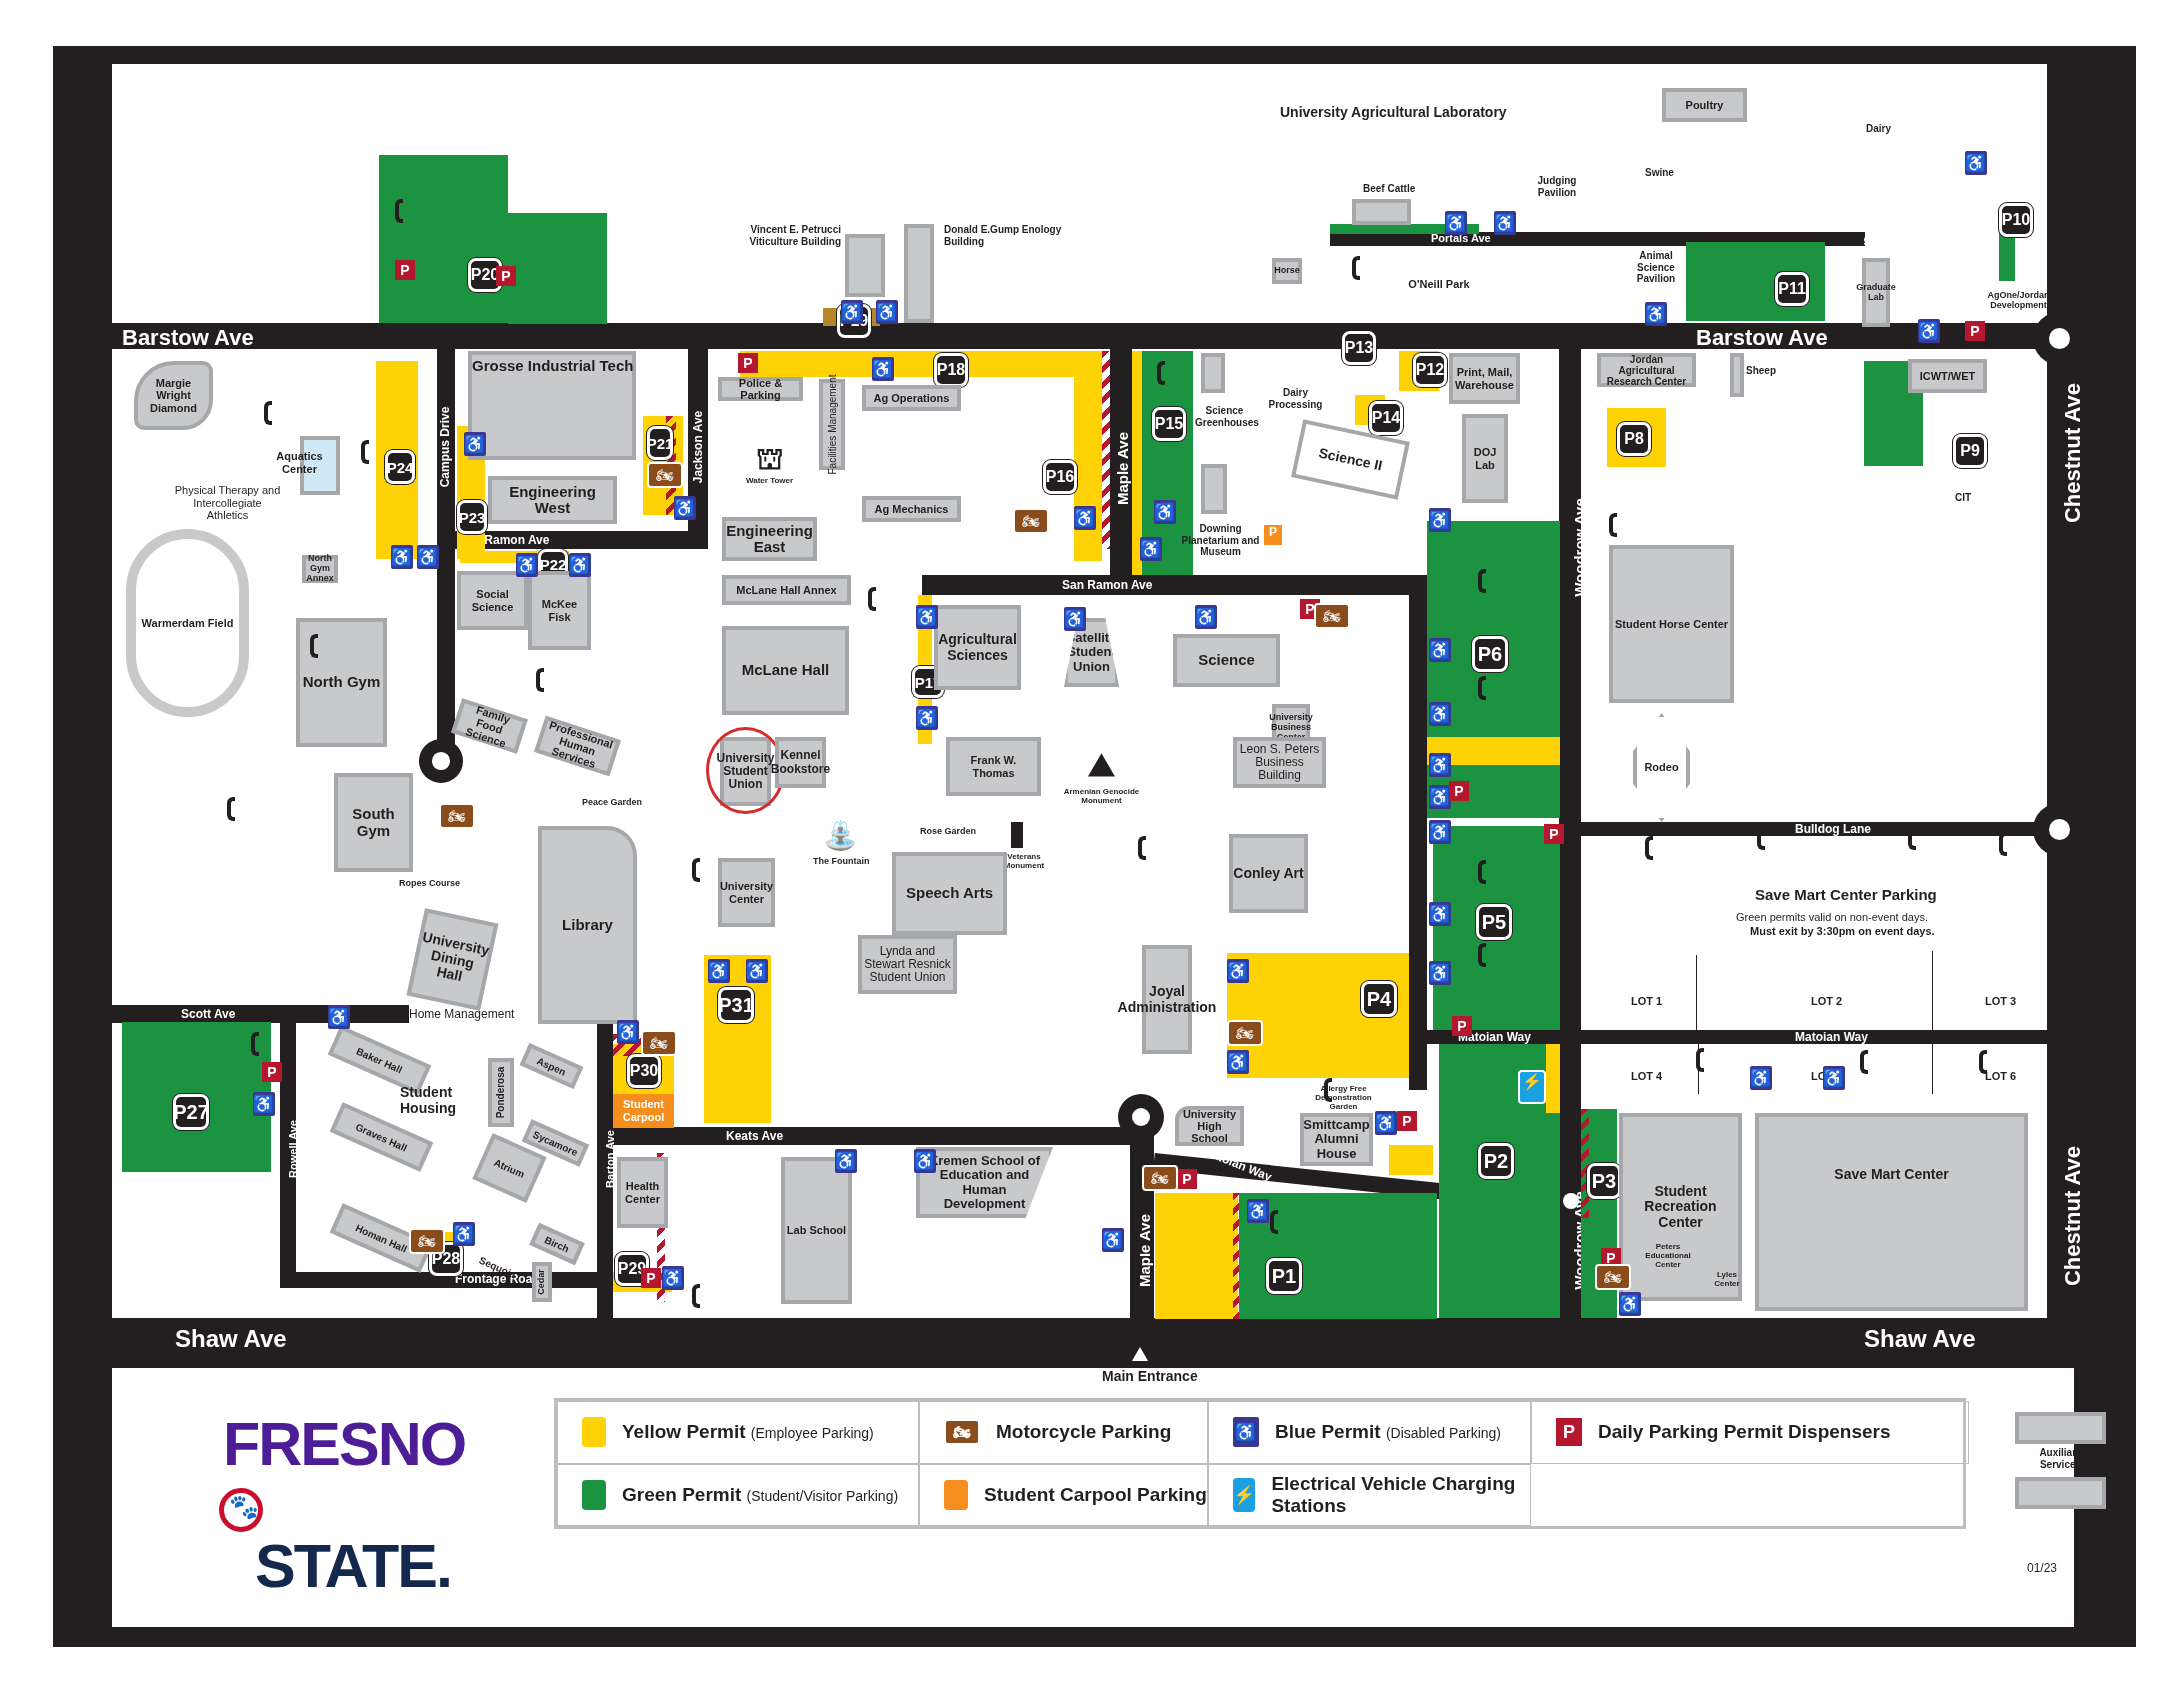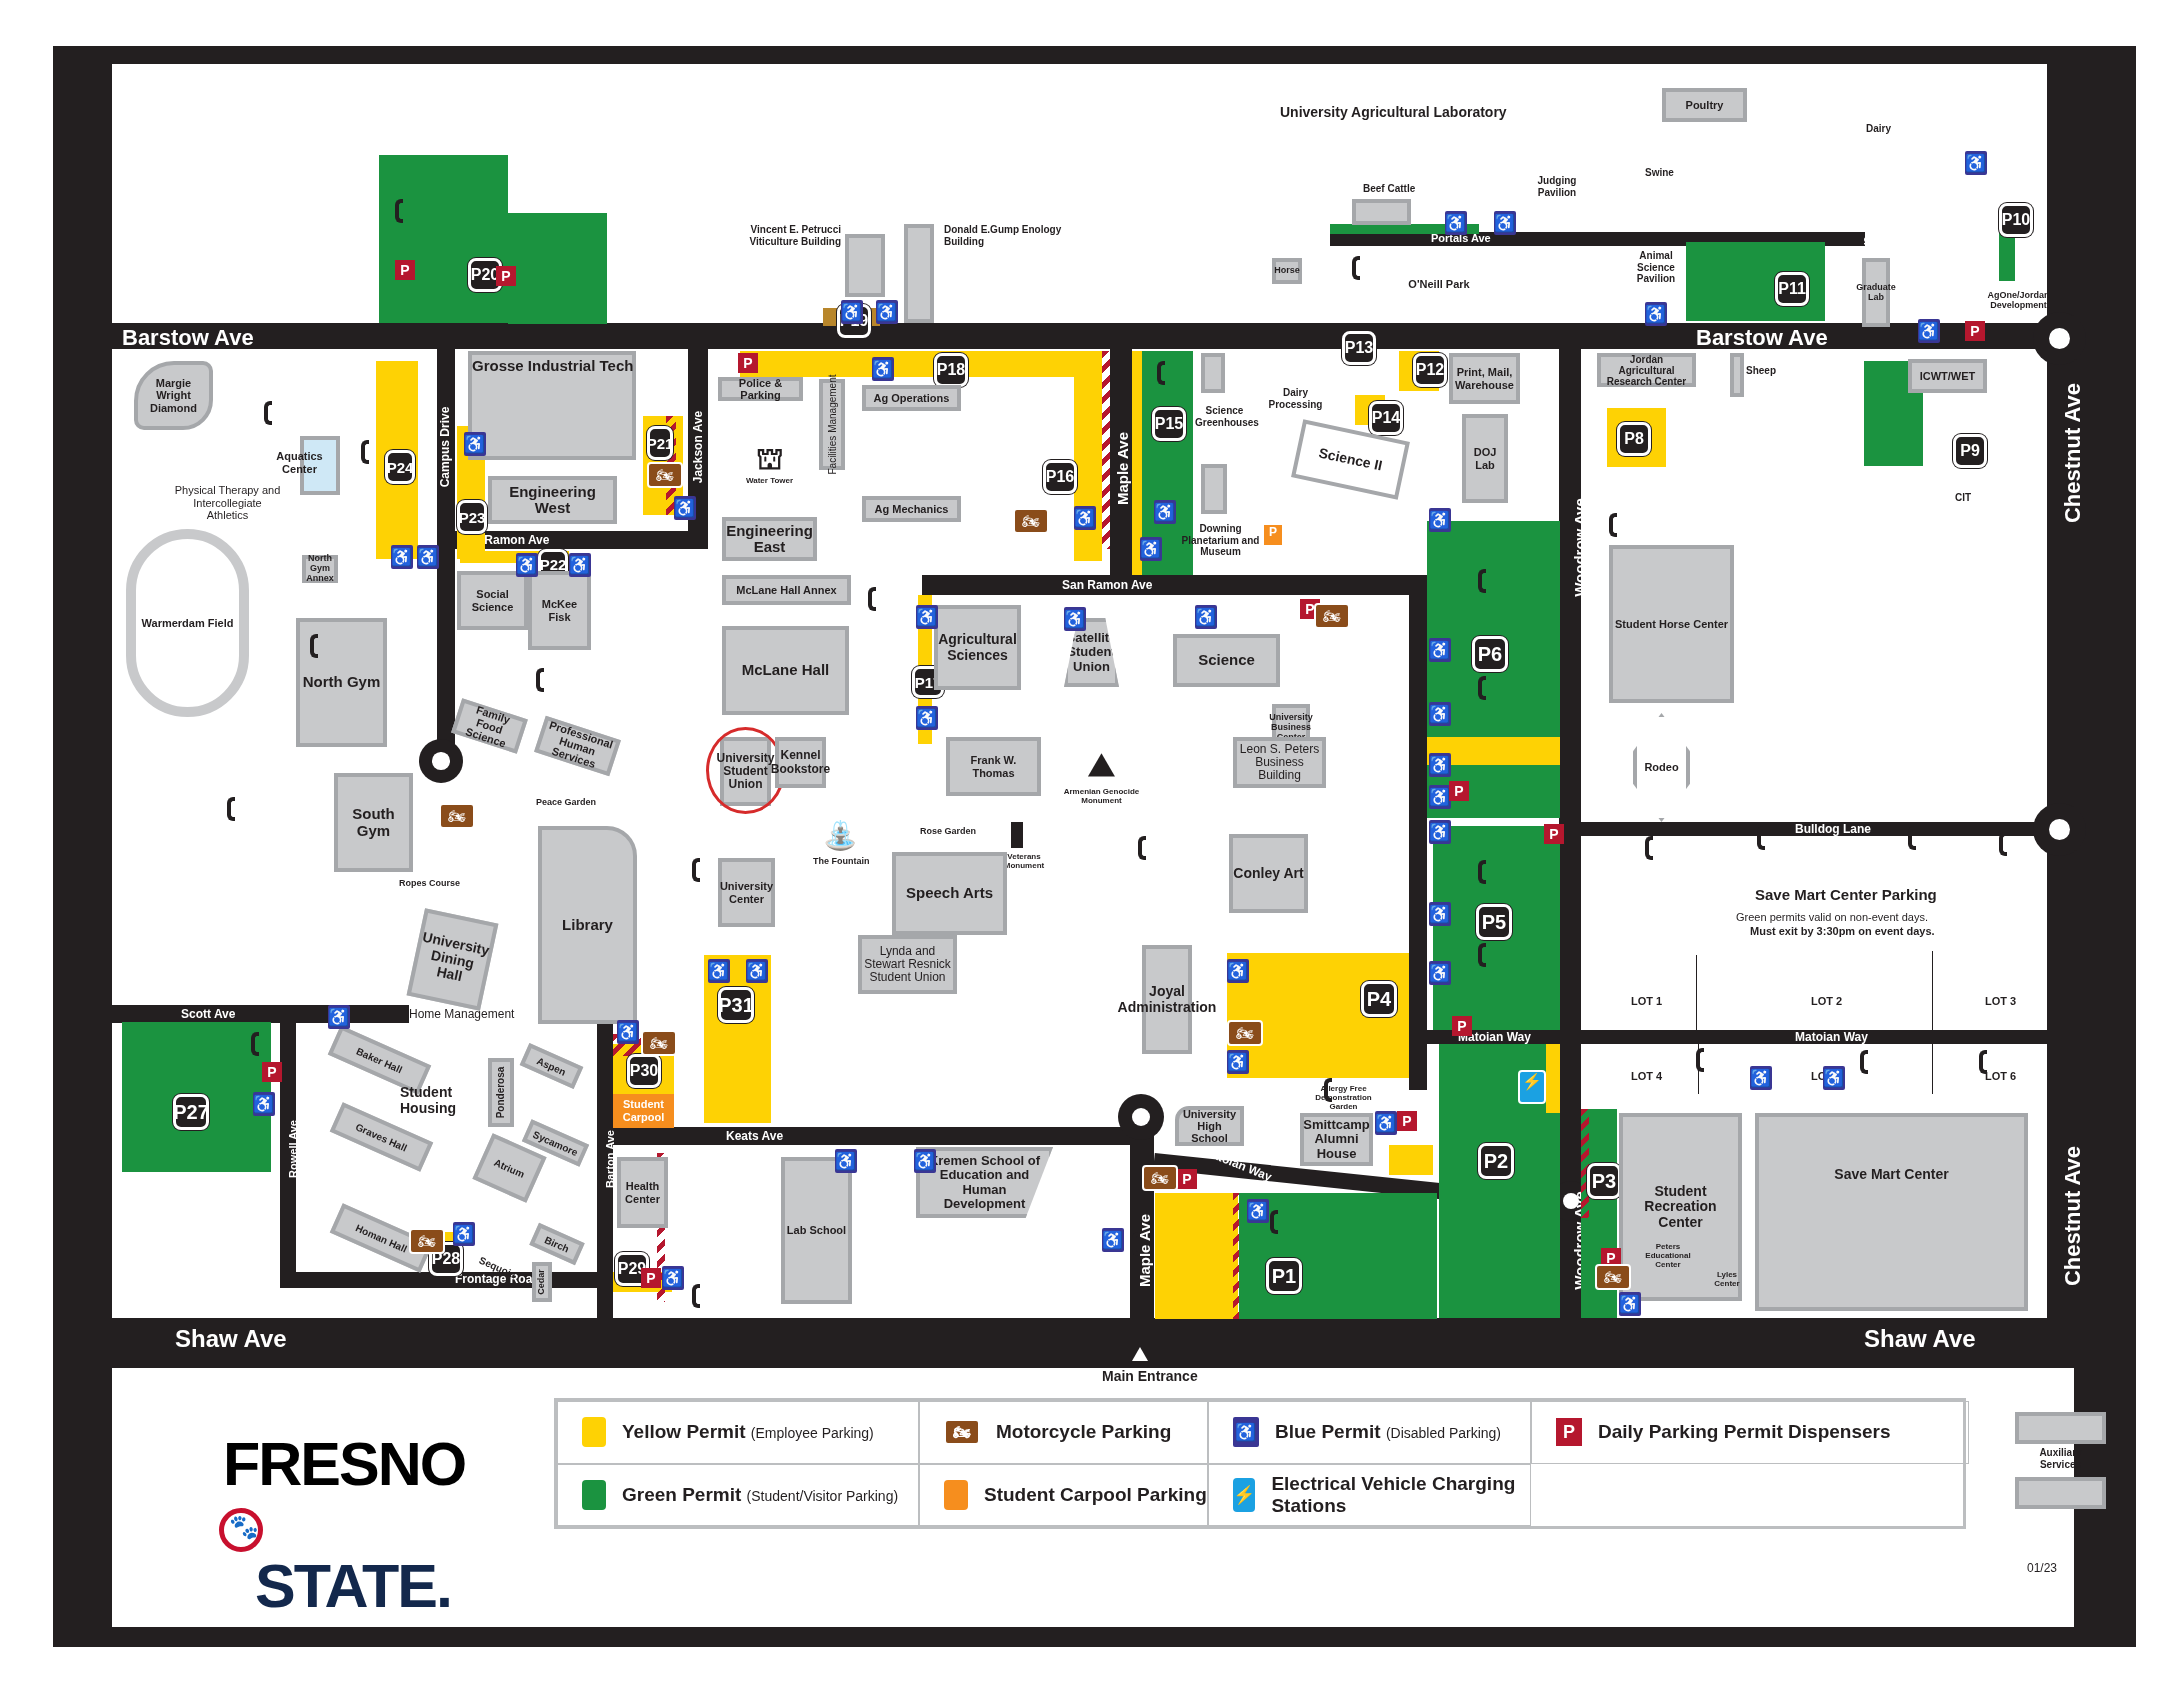--- a/index.html
+++ b/index.html
@@ -22,21 +22,21 @@
   .moto { position: absolute; width: 36px; height: 26px; background: #8a4c1a; border: 2px solid #fff; border-radius: 4px; color: #fff; font-size: 14px; display: flex; align-items: center; justify-content: center; }
   .phone { position: absolute; width: 8px; height: 24px; border: 4px solid #231f20; border-right: none; border-radius: 6px 0 0 6px; }
   .meters { position: absolute; background: repeating-linear-gradient(135deg, #b5172e 0 5px, transparent 5px 11px); }
   .roundabout { position: absolute; border-radius: 50%; background: #231f20; display: flex; align-items: center; justify-content: center; }
   .roundabout::after { content: ""; width: 40%; height: 40%; background: #fff; border-radius: 50%; }
   .legend-table { position: absolute; left: 442px; top: 30px; width: 1412px; height: 131px; border: 3px solid #bcbec0; display: grid; grid-template-columns: 362px 289px 323px 438px; grid-template-rows: 1fr 1fr; }
   .legend-cell { border: 1.5px solid #bcbec0; display: flex; align-items: center; padding-left: 24px; gap: 16px; font-size: 19px; font-weight: bold; color: #231f20; }
   .legend-cell small { font-weight: normal; font-size: 14px; }
   .swatch { width: 24px; height: 30px; border-radius: 4px; flex-shrink: 0; }
   .logo { position: absolute; left: 111px; top: 46px; width: 257px; }
-  .logo .fresno { color: #000000; font-size: 61px; font-weight: bold; letter-spacing: -2px; line-height: 1; font-family: "Liberation Sans Narrow", "Liberation Sans", sans-serif; margin-top: 20px; }
+  .logo .fresno { color: #4c1d95; font-size: 61px; font-weight: bold; letter-spacing: -2px; line-height: 1; font-family: "Liberation Sans Narrow", "Liberation Sans", sans-serif; }
   .logo .state { color: #13284c; font-size: 61px; font-weight: bold; letter-spacing: -2px; line-height: 1; margin-left: 32px; }
   .paw { display: inline-block; width: 44px; height: 44px; border-radius: 50%; border: 5px solid #c8102e; vertical-align: middle; position: relative; margin-left: -4px; }
   .paw::after { content: "🐾"; position: absolute; left: 5px; top: 2px; font-size: 24px; color: #13284c; }
   .circle-annot { position: absolute; border: 3px solid #d62b2b; border-radius: 50%; }
 </style>
 </head>
 <body>
 
 <div class="frame">
   <div class="inner">
@@ -184,21 +184,21 @@
     <div class="bldg" style="left:303px;top:851px;width:75px;height:89px;transform:rotate(12deg);font-size:14px;">University Dining Hall</div>
     <div class="lbl" style="left:297px;top:944px;font-size:12px;font-weight:normal;">Home Management</div>
 
     <div class="bldg" style="left:356px;top:287px;width:168px;height:109px;"></div>
     <div class="lbl" style="left:360px;top:293px;font-size:15px;">Grosse Industrial Tech</div>
     <div class="bldg" style="left:376px;top:412px;width:129px;height:48px;">Engineering West</div>
     <div class="bldg" style="left:345px;top:507px;width:71px;height:59px;font-size:11px;">Social Science</div>
     <div class="bldg" style="left:416px;top:507px;width:63px;height:79px;font-size:11px;">McKee Fisk</div>
     <div class="bldg" style="left:343px;top:644px;width:69px;height:36px;transform:rotate(18deg);font-size:11px;">Family Food Science</div>
     <div class="bldg" style="left:426px;top:663px;width:79px;height:38px;transform:rotate(18deg);font-size:11px;">Professional Human Services</div>
-    <div class="lbl" style="left:424px;top:733px;font-size:9px;">Peace Garden</div>
+    <div class="lbl" style="left:470px;top:733px;font-size:9px;">Peace Garden</div>
     <div class="bldg" style="left:426px;top:762px;width:99px;height:198px;border-radius:0 30px 0 0;">Library</div>
 
     <div class="bldg" style="left:606px;top:313px;width:85px;height:24px;font-size:11px;">Police &amp; Parking</div>
     <div class="lbl" style="left:644px;top:378px;font-size:30px;">⛫</div>
     <div class="lbl" style="left:634px;top:412px;font-size:8px;">Water Tower</div>
     <div class="bldg" style="left:707px;top:315px;width:26px;height:91px;">
       <span style="transform:rotate(-90deg);font-size:10px;font-weight:normal;white-space:nowrap;">Facilities Management</span>
     </div>
     <div class="bldg" style="left:750px;top:321px;width:99px;height:26px;font-size:11px;">Ag Operations</div>
     <div class="bldg" style="left:750px;top:432px;width:99px;height:26px;font-size:11px;">Ag Mechanics</div>

